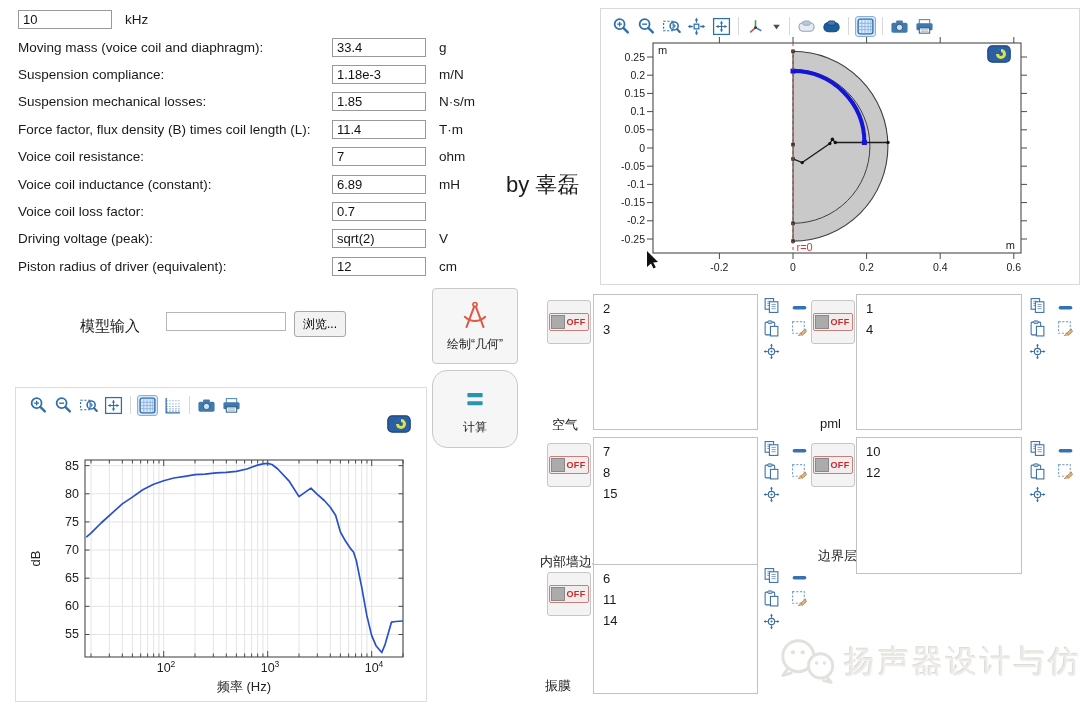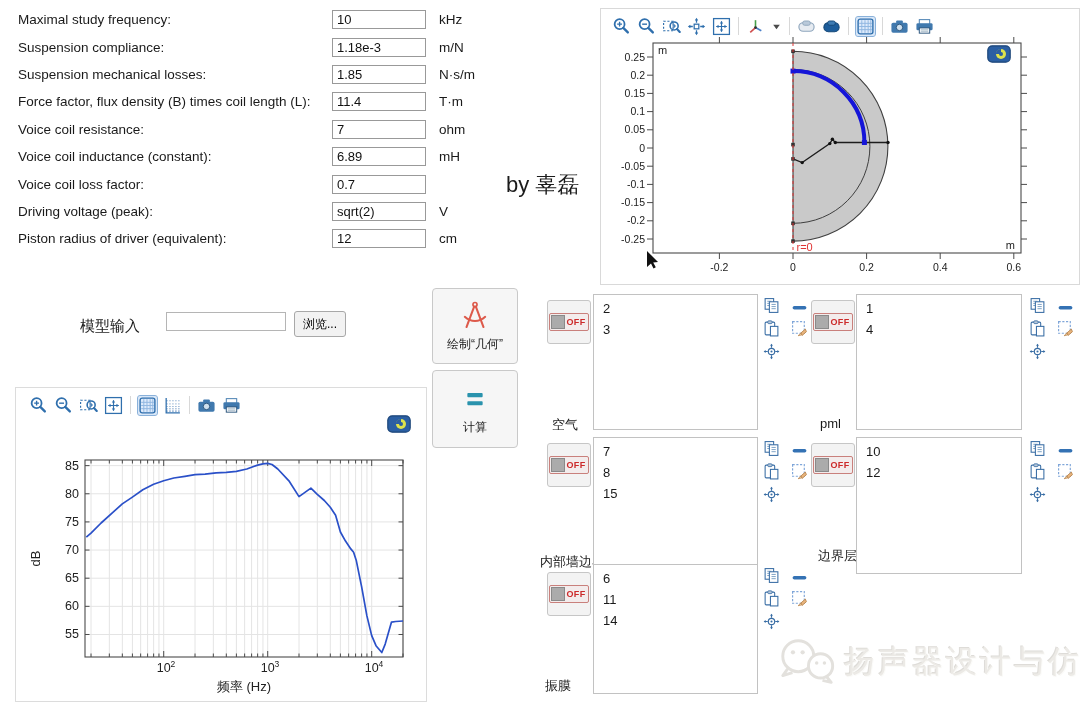--- a/index.html
+++ b/index.html
@@ -40,21 +40,21 @@
   .logo-btn{position:absolute;width:24px;height:18px;cursor:pointer;z-index:6;}
   #geo-logo{left:386px;top:36px;}
   #chart-logo{left:371px;top:27px;}
   #geo-svg,#spl-svg{position:absolute;left:0;top:0;}
 
   
   .action-btn{position:absolute;background:#f6f6f6;border:1px solid #c9c9c9;border-radius:4px;
               display:flex;flex-direction:column;align-items:center;justify-content:center;gap:3px;
               font-size:12px;color:#1a1a1a;font-family:inherit;cursor:pointer;}
   #btn-geom{left:432px;top:288px;width:86px;height:76px;}
-  #btn-compute{left:432px;top:370px;width:86px;height:78px;}
+  #btn-compute{left:432px;top:370px;width:86px;height:78px;border-radius:15px;}
   .action-btn .icon{width:38px;height:34px;display:block;}
   .action-btn .icon svg{width:100%;height:100%;}
 
   
   .off-toggle{position:absolute;width:44px;height:44px;background:#f3f3f3;border:1px solid #c6c6c6;
               border-radius:3px;display:flex;align-items:center;justify-content:center;cursor:pointer;padding:0;text-align:right;}
   .off-pill{display:flex;align-items:center;border:1px solid #c9807c;border-radius:2px;background:#f3ecec;padding:1px;}
   .off-knob{width:12px;height:12px;background:#ababab;border:1px solid #8a8a8a;margin-right:2px;}
   .off-text{color:#cc2a2a;font-weight:bold;font-size:9px;letter-spacing:.3px;padding-right:2px;}
   .sel-label{position:absolute;font-size:13px;color:#1a1a1a;white-space:nowrap;margin-top:48px;}
@@ -71,23 +71,27 @@
   .wm-text{font-size:31px;letter-spacing:3px;color:#eceae6;
            text-shadow:1px 1px 0 #fbfbf9,-1px -1px 0 #dedcd8;white-space:nowrap;}
 </style>
 </head>
 <body>
 
 <div class="page">
 
   <div id="param-form">
       <div class="param-row">
-        <span class="param-label">Maximal study frequency:</span>
         <input class="param-input" value="10" style="">
         <span class="param-unit">kHz</span>
+      </div>
+      <div class="param-row">
+        <span class="param-label">Moving mass (voice coil and diaphragm):</span>
+        <input class="param-input" value="33.4" style="">
+        <span class="param-unit">g</span>
       </div>
       <div class="param-row">
         <span class="param-label">Suspension compliance:</span>
         <input class="param-input" value="1.18e-3" style="">
         <span class="param-unit">m/N</span>
       </div>
       <div class="param-row">
         <span class="param-label">Suspension mechanical losses:</span>
         <input class="param-input" value="1.85" style="">
         <span class="param-unit">N·s/m</span>

